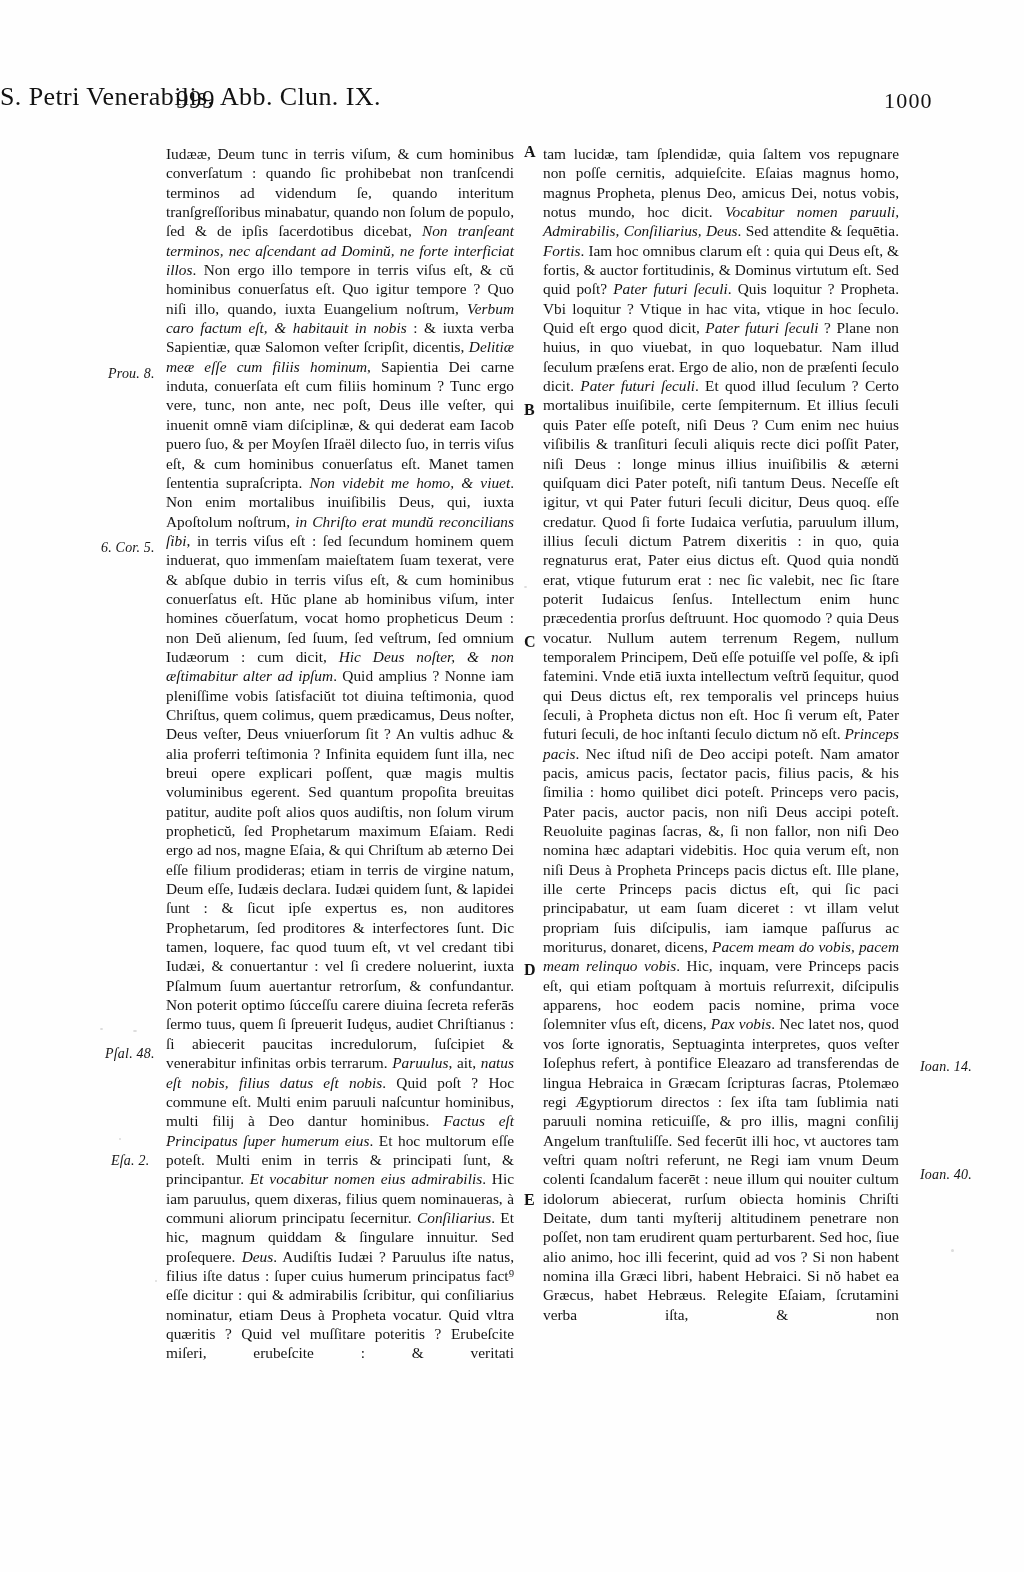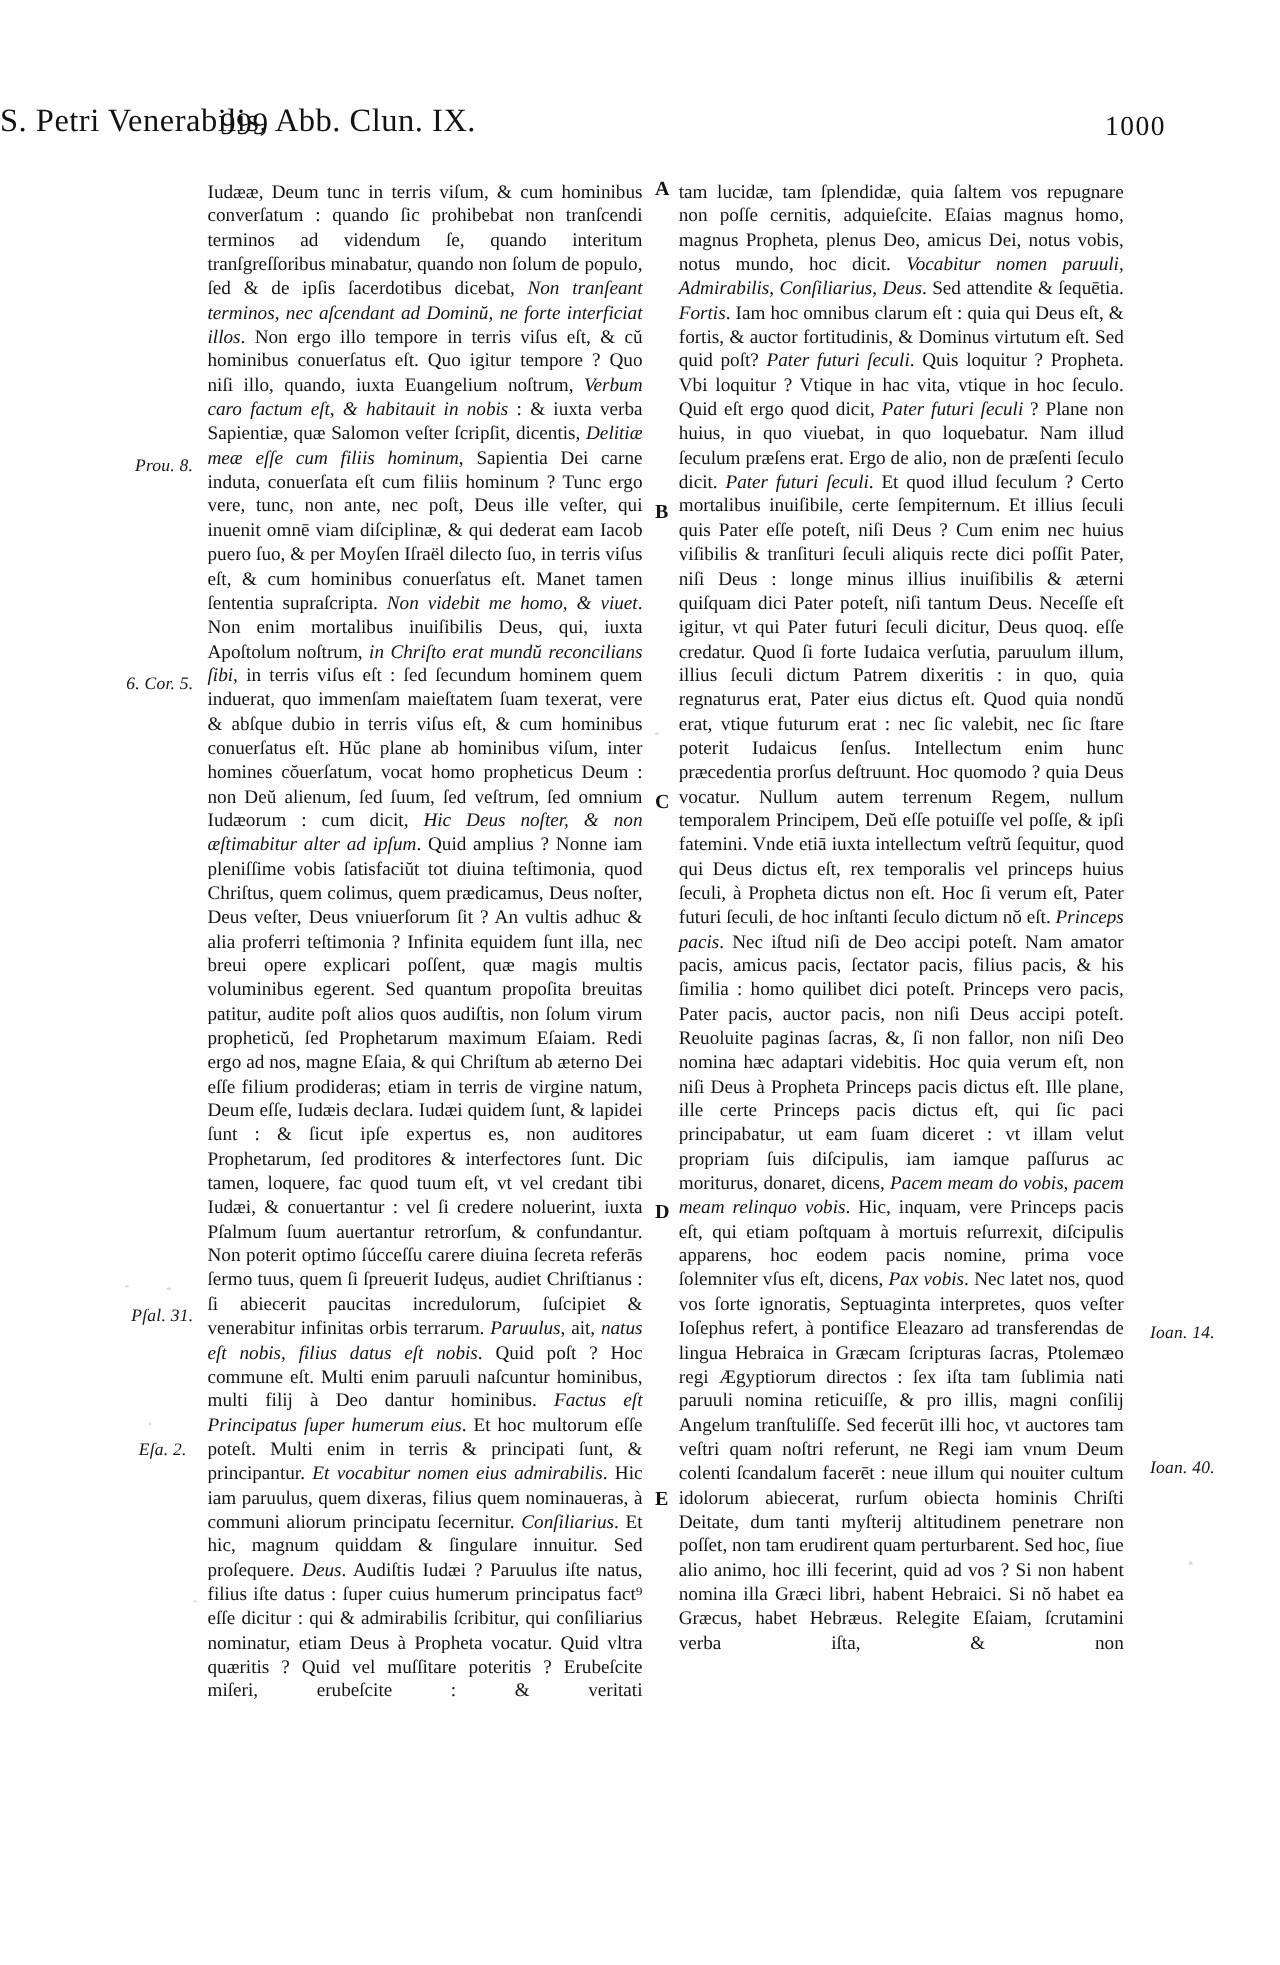--- a/index.html
+++ b/index.html
@@ -136,21 +136,21 @@
     <div class="section-letter" style="top: 143px; left: 524px;">A</div>
     <div class="section-letter" style="top: 401px; left: 524px;">B</div>
     <div class="section-letter" style="top: 633px; left: 524px;">C</div>
     <div class="section-letter" style="top: 961px; left: 524px;">D</div>
     <div class="section-letter" style="top: 1191px; left: 524px;">E</div>
   </div>
 
   <div>
     <div class="margin-note margin-left" style="top: 366px; left: 96px;">Prou. 8.</div>
     <div class="margin-note margin-left" style="top: 540px; left: 89px;">6. Cor. 5.</div>
-    <div class="margin-note margin-left" style="top: 1046px; left: 93px;">Pſal. 31.</div>
+    <div class="margin-note margin-left" style="top: 1046px; left: 93px;">Pſal. 48.</div>
     <div class="margin-note margin-left" style="top: 1153px; left: 99px;">Eſa. 2.</div>
   </div>
 
   <div>
     <div class="margin-note margin-right" style="top: 1059px; left: 908px;">Ioan. 14.</div>
     <div class="margin-note margin-right" style="top: 1167px; left: 908px;">Ioan. 40.</div>
   </div>
 
   <div class="speck" style="left:100px;top:1028px;width:3px;height:2px;"></div>
   <div class="speck" style="left:133px;top:1030px;width:4px;height:2px;"></div>

